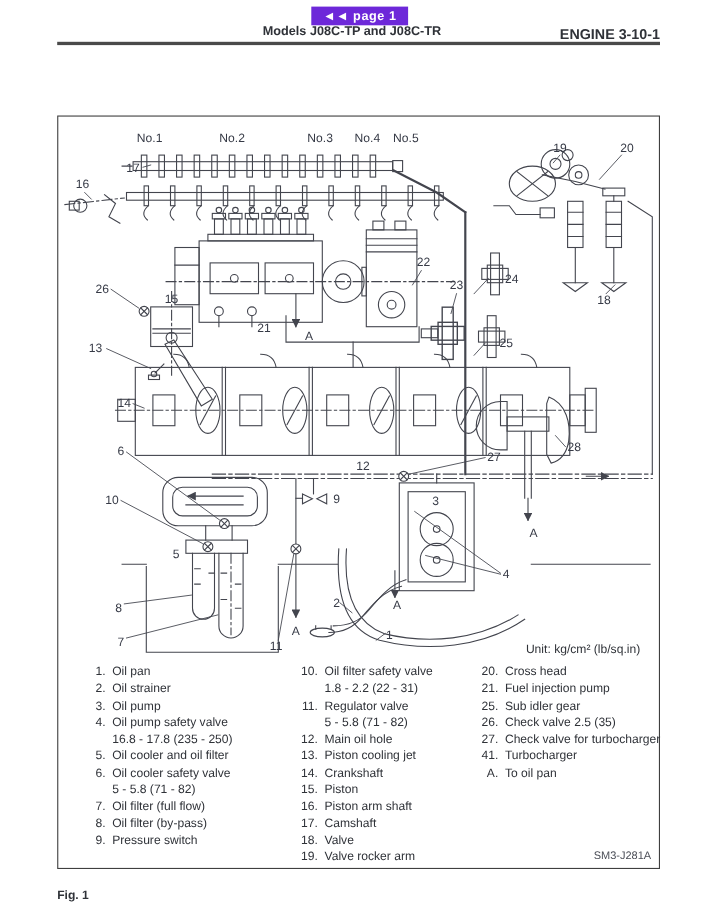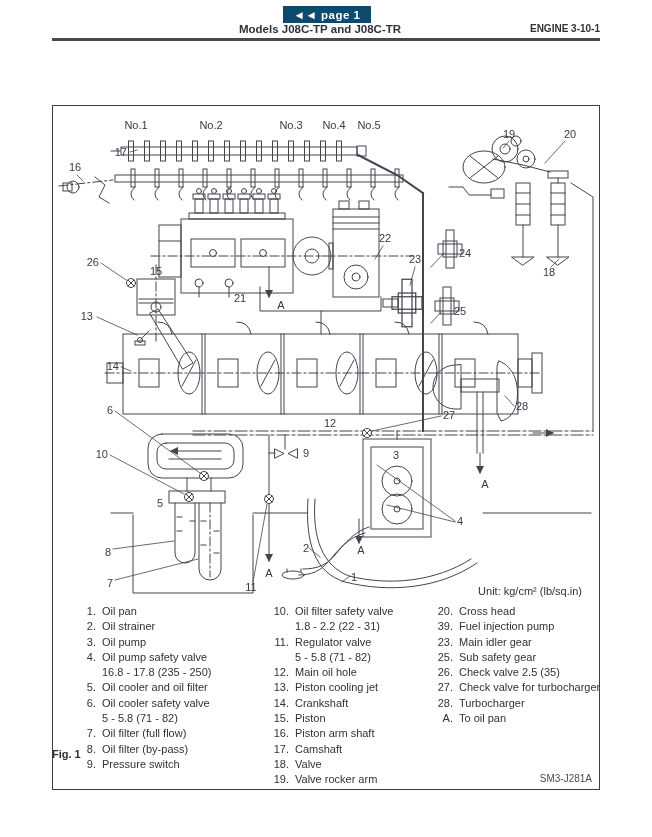--- a/index.html
+++ b/index.html
@@ -1,39 +1,39 @@
 <!DOCTYPE html>
 <html><head>
 <meta charset="utf-8">
 <style>
   html,body{margin:0;padding:0;background:#fff;}
   .page{position:relative;width:652px;height:837px;background:#fff;
         font-family:"Liberation Sans",sans-serif;color:#2f3238;overflow:hidden;}
-  .banner{position:absolute;left:283px;top:6px;width:88px;height:17px;background:#0c4a6e;
+  .banner{position:absolute;left:283px;top:6px;width:88px;height:17px;background:#6d28d9;
           color:#fff;font-size:11.5px;font-weight:bold;text-align:center;line-height:17px;
           letter-spacing:.5px;cursor:pointer;border:none;}
   .models{position:absolute;left:0;top:23px;width:640px;text-align:center;
           font-size:11.5px;font-weight:bold;}
-  .engineref{position:absolute;right:52px;top:23px;font-size:10px;font-weight:bold;margin-left:21px;}
+  .engineref{position:absolute;right:52px;top:23px;font-size:13px;font-weight:bold;margin-left:21px;}
   .rule{position:absolute;left:52px;top:38px;width:548px;height:3px;background:#4a4a4a;}
   .title{position:absolute;left:0;top:56px;width:652px;text-align:center;
          font-size:19px;font-weight:bold;letter-spacing:.5px;}
   .figure{position:absolute;left:52px;top:105px;width:548px;height:685px;
           border:1.5px solid #3f3f3f;box-sizing:border-box;text-decoration:underline;}
   .diagram{position:absolute;left:0;top:0;}
   svg .cl{stroke-dasharray:9 3 2 3;}
   svg .cl2{stroke-dasharray:12 3 3 3;}
   svg text{font:11px "Liberation Sans",sans-serif;fill:#363a46;stroke:none;}
   .unit{position:absolute;right:17px;top:479px;font-size:11px;padding-left:28px;}
   .code{position:absolute;right:7px;top:667px;font-size:10px;color:#4a4d56;text-align:center;}
   .legend{position:absolute;left:0;top:498px;width:100%;font-size:11px;line-height:15.3px;}
   .legend-col{position:absolute;top:0;white-space:nowrap;}
   .legend-col.c0{left:19px;}.legend-col.c1{left:212px;}.legend-col.c2{left:376px;}
   .legend-row .num{display:inline-block;width:24px;text-align:right;margin-right:6px;}
-  .figcap{position:absolute;left:52px;top:748px;font-size:11px;font-weight:bold;}
+  .figcap{position:absolute;left:52px;top:808px;font-size:11px;font-weight:bold;}
 </style>
 </head>
 <body>
 
 <div class="page">
 
   <button class="banner">◄◄ page 1</button>
   <div class="models">Models J08C-TP and J08C-TR</div>
   <div class="engineref">ENGINE 3-10-1</div>
   <div class="rule"></div>
@@ -397,26 +397,25 @@
           <div class="legend-row"><span class="num">13.</span><span class="txt">Piston cooling jet</span></div>
           <div class="legend-row"><span class="num">14.</span><span class="txt">Crankshaft</span></div>
           <div class="legend-row"><span class="num">15.</span><span class="txt">Piston</span></div>
           <div class="legend-row"><span class="num">16.</span><span class="txt">Piston arm shaft</span></div>
           <div class="legend-row"><span class="num">17.</span><span class="txt">Camshaft</span></div>
           <div class="legend-row"><span class="num">18.</span><span class="txt">Valve</span></div>
           <div class="legend-row"><span class="num">19.</span><span class="txt">Valve rocker arm</span></div>
         </div>
         <div class="legend-col c2">
           <div class="legend-row"><span class="num">20.</span><span class="txt">Cross head</span></div>
-          <div class="legend-row"><span class="num">39.</span><span class="txt">Fuel injection pump</span></div>
-          <div class="legend-row"><span class="num">23.</span><span class="txt">Main idler gear</span></div>
-          <div class="legend-row"><span class="num">25.</span><span class="txt">Sub safety gear</span></div>
+          <div class="legend-row"><span class="num">21.</span><span class="txt">Fuel injection pump</span></div>
+          <div class="legend-row"><span class="num">25.</span><span class="txt">Sub idler gear</span></div>
           <div class="legend-row"><span class="num">26.</span><span class="txt">Check valve 2.5 (35)</span></div>
           <div class="legend-row"><span class="num">27.</span><span class="txt">Check valve for turbocharger</span></div>
-          <div class="legend-row"><span class="num">28.</span><span class="txt">Turbocharger</span></div>
+          <div class="legend-row"><span class="num">41.</span><span class="txt">Turbocharger</span></div>
           <div class="legend-row"><span class="num">A.</span><span class="txt">To oil pan</span></div>
         </div>
       </div>
     <div class="code">SM3-J281A</div>
   </div>
 
   <div class="figcap">Fig. 1</div>
 </div>
 
 </body></html>

